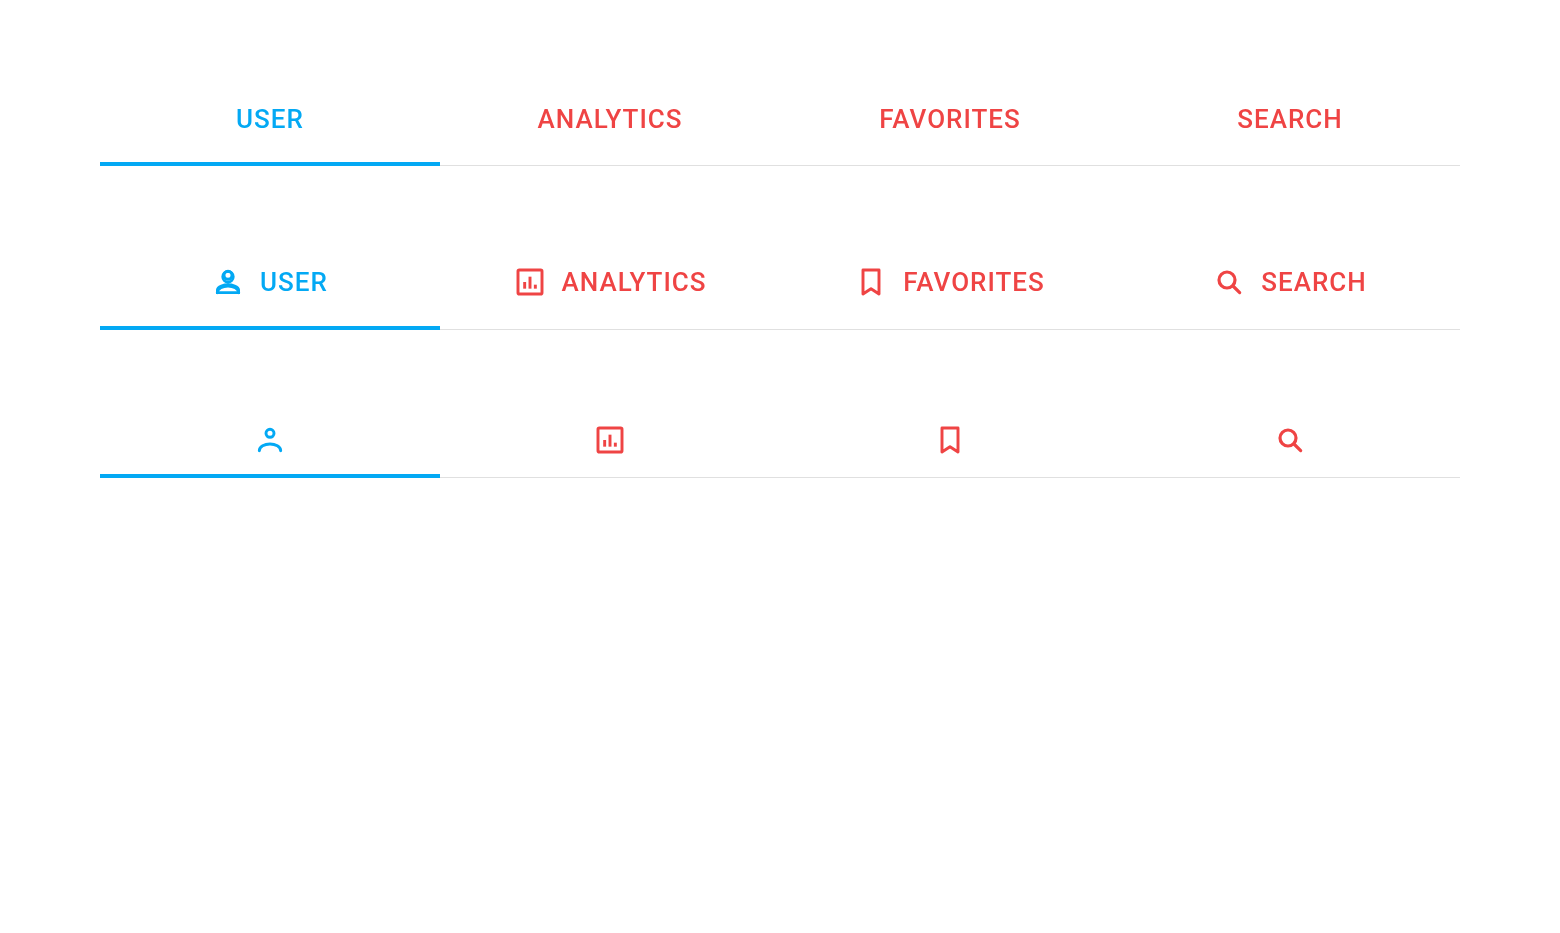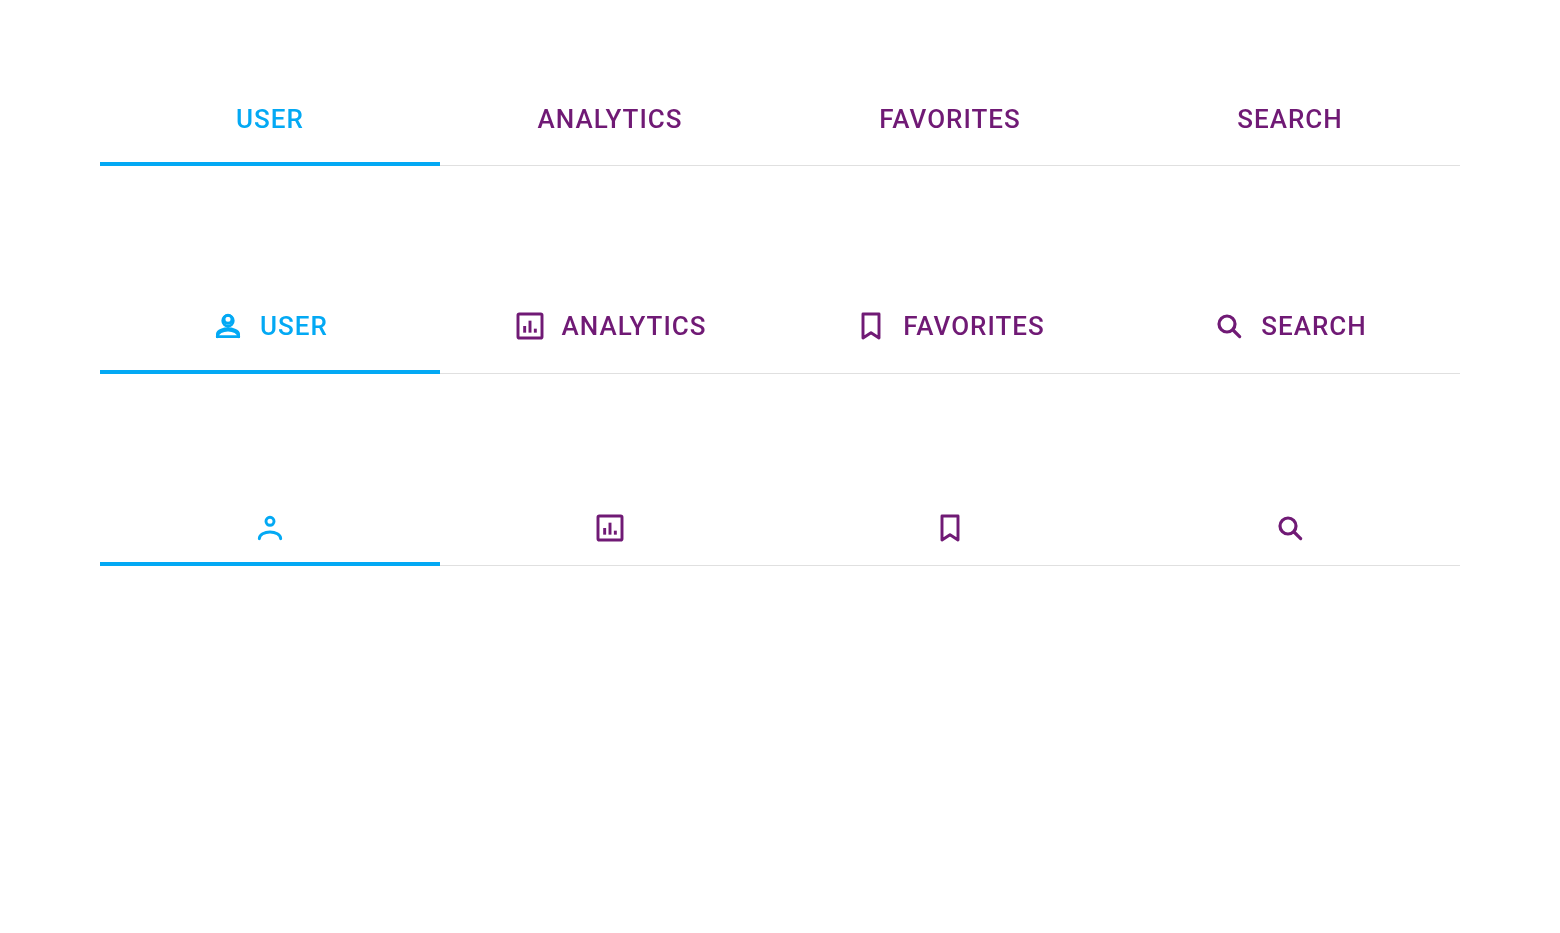--- a/index.html
+++ b/index.html
@@ -9,34 +9,34 @@
     }
     body {
       font-family: -apple-system, BlinkMacSystemFont, "Segoe UI", Roboto, "Helvetica Neue", Arial, sans-serif;
       background: #ffffff;
       padding: 80px 100px;
     }
     .tabs-container {
       display: flex;
       width: 100%;
       border-bottom: 1px solid #e0e0e0;
-      margin-bottom: 120px;
+      margin-bottom: 76px;
     }
     .tabs-container:last-child {
       margin-bottom: 0;
     }
     .tab {
       flex: 1;
       display: flex;
       align-items: center;
       justify-content: center;
       gap: 16px;
       padding: 24px 0 28px 0;
       cursor: pointer;
-      color: #701a75;
+      color: #ef4444;
       font-size: 26px;
       font-weight: 500;
       letter-spacing: 1px;
       border-bottom: 4px solid transparent;
       margin-bottom: -1px;
       text-transform: uppercase;
     }
     .tab.active {
       color: #03a9f4;
       border-bottom-color: #03a9f4;

